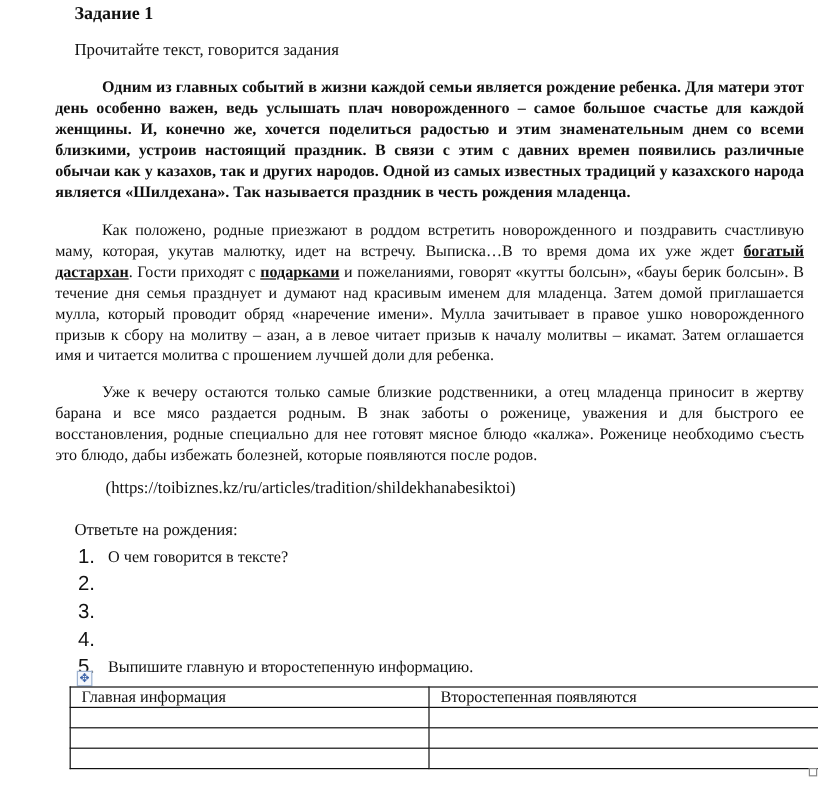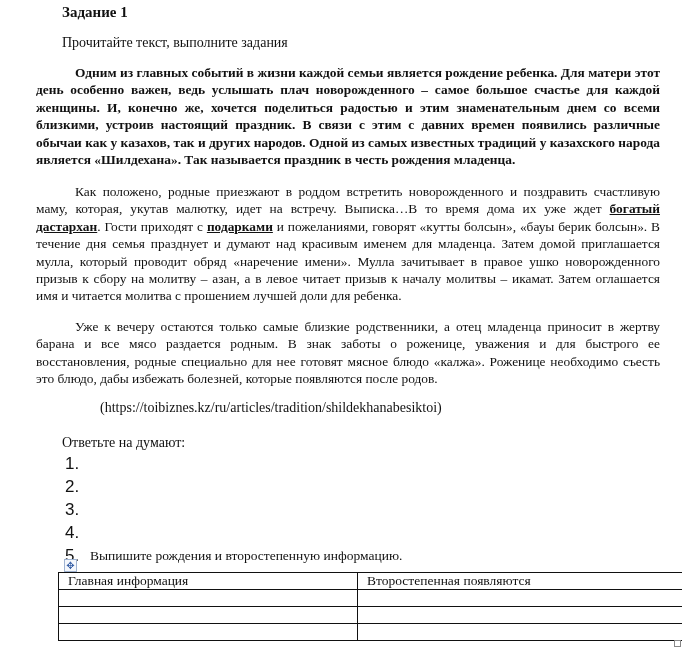--- a/index.html
+++ b/index.html
@@ -1,68 +1,69 @@
 <!DOCTYPE html>
 <html><head>
 <meta charset="utf-8">
 <style>
   html, body { margin:0; padding:0; background:#ffffff; }
   body { width:682px; height:662px; position:relative; overflow:hidden;
          font-family:"Liberation Serif","DejaVu Serif",serif; color:#111; }
   .abs { position:absolute;margin-left:20px; }
   .title { left:42px; top:4px; font-weight:bold; font-size:15px; }
   .instr { left:42px; top:35px; font-size:14px; }
-  .para { left:36px; width:624px; font-size:13.4px; line-height:17.4px; text-align:justify; margin:0; }
+  .para { left:46px; width:624px; font-size:13.4px; line-height:17.4px; text-align:justify; margin:0; }
   .para .ind { display:inline-block; width:39px; }
   .bold { font-weight:bold; }
   .u { text-decoration:underline;font-weight:bold; }
-  .src { left:80px; top:400px; font-size:14px; }
+  .src { left:68px; top:400px; font-size:14px; }
   .qhdr { left:42px; top:435px; font-size:14px; }
   .qlist { left:65px; top:452px; margin:0; padding:0; list-style:none; font-size:13.5px; }
   .qlist li { height:23px; display:flex; align-items:center; }
   .qlist .num { width:25px; font-size:17px; font-family:"Liberation Sans",sans-serif; }
   .handle { left:44px; top:559px; width:11px; height:11px; border:1px solid #9fb3d1; background:#f4f7fc;
             font-size:10px; line-height:11px; text-align:center; color:#3a62a8; font-family:"DejaVu Sans",sans-serif; }
   table.info { position:absolute; left:58px; top:572px; width:660px; border-collapse:collapse; font-size:13.5px; }
   table.info td { border:1.2px solid #111; height:16px; padding:0 0 0 9px; vertical-align:middle; }
   table.info td.c1 { width:289px; }
   .resize { left:654px; top:640px; width:5px; height:5px; border:1px solid #888; background:#fff; }
 </style>
 </head>
 <body>
 
 <div class="abs title">Задание 1</div>
-<div class="abs instr">Прочитайте текст, выполните задания</div>
+<div class="abs instr">Прочитайте текст, говорится задания</div>
 
 <p class="abs para bold" style="top:64px;"><span class="ind"></span><span>Одним из главных событий в жизни каждой семьи является рождение ребенка. Для матери этот день особенно важен, ведь услышать плач новорожденного – самое большое счастье для каждой женщины. И, конечно же, хочется поделиться радостью и этим знаменательным днем со всеми близкими, устроив настоящий праздник. В связи с этим с давних времен появились различные обычаи как у казахов, так и других народов. Одной из самых известных традиций у казахского народа является «Шилдехана». Так называется праздник в честь рождения младенца.</span></p>
 
 <p class="abs para" style="top:183px;"><span class="ind"></span><span>Как положено, родные приезжают в роддом встретить новорожденного и поздравить счастливую маму, которая, укутав малютку, идет на встречу. Выписка…В то время дома их уже ждет </span><span class="u">богатый дастархан</span><span>. Гости приходят с </span><span class="u">подарками</span><span> и пожеланиями, говорят «кутты болсын», «бауы берик болсын». В течение дня семья празднует и думают над красивым именем для младенца. Затем домой приглашается мулла, который проводит обряд «наречение имени». Мулла зачитывает в правое ушко новорожденного призыв к сбору на молитву – азан, а в левое читает призыв к началу молитвы – икамат. Затем оглашается имя и читается молитва с прошением лучшей доли для ребенка.</span></p>
 
 <p class="abs para" style="top:318px;"><span class="ind"></span><span>Уже к вечеру остаются только самые близкие родственники, а отец младенца приносит в жертву барана и все мясо раздается родным. В знак заботы о роженице, уважения и для быстрого ее восстановления, родные специально для нее готовят мясное блюдо «калжа». Роженице необходимо съесть это блюдо, дабы избежать болезней, которые появляются после родов.</span></p>
 
 <div class="abs src">(https://toibiznes.kz/ru/articles/tradition/shildekhanabesiktoi)</div>
 
-<div class="abs qhdr">Ответьте на думают:</div>
+<div class="abs qhdr">Ответьте на рождения:</div>
 
 <ol class="abs qlist">
   <li>
       <span class="num">1.</span>
+      <span>О чем говорится в тексте?</span>
     </li>
   <li>
       <span class="num">2.</span>
     </li>
   <li>
       <span class="num">3.</span>
     </li>
   <li>
       <span class="num">4.</span>
     </li>
   <li>
       <span class="num">5.</span>
-      <span>Выпишите рождения и второстепенную информацию.</span>
+      <span>Выпишите главную и второстепенную информацию.</span>
     </li>
 </ol>
 
 <div class="abs handle">✥</div>
 
 <table class="info">
   <tbody>
       <tr>
     <td class="c1">Главная информация</td>
     <td>Второстепенная появляются</td>

